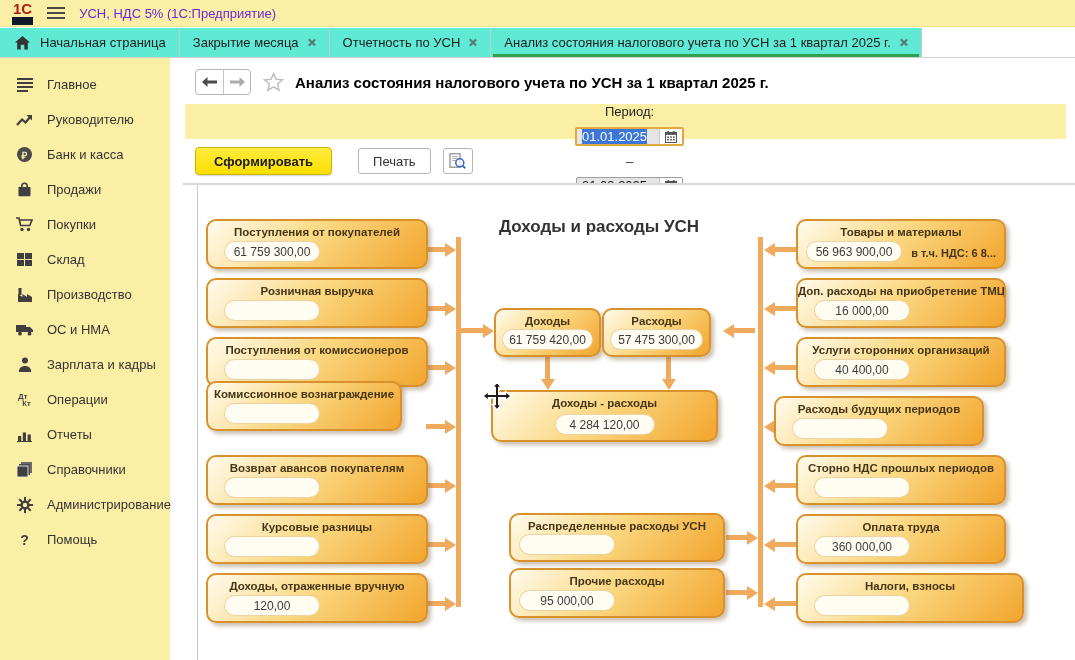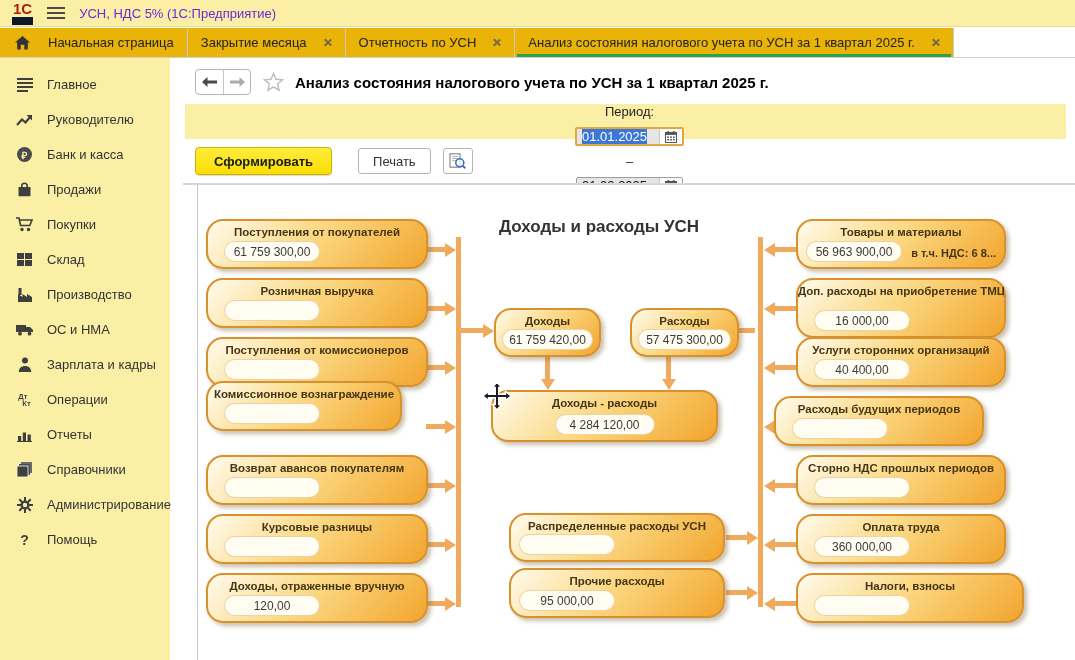--- a/index.html
+++ b/index.html
@@ -13,23 +13,23 @@
             display:flex; align-items:center; gap:14px; padding-left:12px; }
   .logo { color:#B01B12; font-weight:bold; font-size:15px; letter-spacing:0;
           border-bottom:8px solid #0f172a; line-height:15px; padding:0 1px 1px 1px; }
   .burger { display:flex; flex-direction:column; gap:3px; width:18px; cursor:pointer; }
   .burger i { height:2px; background:#4a4a4a; display:block; }
   .win-title { font-size:13px; color:#6d28d9; }
 
   
   .tabbar { position:absolute; left:0; top:28px; width:1075px; height:30px;
             background:#fff; border-bottom:1px solid #d0d0d0; display:flex; }
-  .tab { position:relative; display:flex; align-items:center; gap:16px;
+  .tab { position:relative; display:flex; align-items:center; gap:8px;
          padding:0 13px; font-size:13px; color:#222; border-right:1px solid #c9c9c9;
-         background:#eab308; white-space:nowrap; cursor:pointer; }
+         background:#5eead4; white-space:nowrap; cursor:pointer; }
   .tab.active::after { content:""; position:absolute; left:2px; right:2px; bottom:0;
                        height:3px; background:#2FA14B; }
   .xclose { width:9px; height:9px; position:relative; opacity:.75; }
   .xclose::before,.xclose::after { content:""; position:absolute; left:4px; top:0;
       width:1.6px; height:9px; background:#555; }
   .xclose::before { transform:rotate(45deg); } .xclose::after { transform:rotate(-45deg); }
 
   
   .sidebar { position:absolute; left:0; top:58px; width:170px; height:602px;
              background:#FBEFA6; padding-top:9px; }
@@ -80,21 +80,21 @@
   .prev-btn { width:30px; height:26px; background:#fff; border:1px solid #b5b5b5;
               border-radius:3px; display:flex; align-items:center; justify-content:center; cursor:pointer; }
 
   .sep-h { position:absolute; left:183px; top:183px; right:0; height:2px; background:#d9d9d9; }
 
   
   .report { position:absolute; left:197px; top:185px; width:878px; height:475px;
             border-left:1px solid #c8c8c8; background:#fff; overflow:hidden; }
   .dg-title { position:absolute; left:301px; top:32px; font-size:17px; font-weight:bold; color:#333; }
 
-  .bx { position:absolute; border:2px solid #D8912C; border-radius:17px;
+  .bx { position:absolute; border:2px solid #D8912C; border-radius:10px;
         background:linear-gradient(135deg,#FFFBEE 0%,#FBD984 45%,#F2A52D 100%);
         box-shadow:3px 3px 4px rgba(120,100,60,.4); cursor:pointer; }
   .bx .lb { text-align:center; padding-top:5px; font-size:11.5px; font-weight:bold;
             color:#453516; white-space:nowrap; overflow:hidden; }
   .bx .pl { position:absolute; bottom:5px; height:21px; background:#FFFDF2;
             border:1px solid rgba(222,176,94,.55); border-radius:11px;
             font-size:12px; color:#3b3b3b; text-align:center; line-height:20px; }
   .plA { left:16px; width:96px; }                 
   .plB { left:8px;  width:96px; }                 
   .plC { left:6px;  right:6px; }                  
@@ -431,21 +431,21 @@
     </div>
     <div class="bx" style="left:8px;top:388px;width:222px;height:50px;">
       <div class="lb">Доходы, отраженные вручную</div>
       <div class="pl plA">120,00</div>
     </div>
 
     <div class="bx" style="left:296px;top:123px;width:107px;height:49px;">
       <div class="lb">Доходы</div>
       <div class="pl plC">61 759 420,00</div>
     </div>
-    <div class="bx" style="left:432px;top:123px;width:109px;height:49px;">
+    <div class="bx" style="left:404px;top:123px;width:109px;height:49px;">
       <div class="lb">Расходы</div>
       <div class="pl plC">57 475 300,00</div>
     </div>
     <div class="bx" style="left:293px;top:205px;width:227px;height:52px;">
       <div class="lb">Доходы - расходы</div>
       <div class="pl plD">4 284 120,00</div>
     </div>
     <span class="move-ic">
       <svg width="30" height="30" viewBox="0 0 30 30">
           <path d="M15 1 L19.5 6.5 H16.7 V13.3 H23.5 V10.5 L29 15 L23.5 19.5 V16.7 H16.7 V23.5 H19.5 L15 29 L10.5 23.5 H13.3 V16.7 H6.5 V19.5 L1 15 L6.5 10.5 V13.3 H13.3 V6.5 H10.5 Z" fill="#1c1c1c" stroke="#fff" stroke-width="1.4"></path>
@@ -459,21 +459,21 @@
     <div class="bx" style="left:311px;top:383px;width:216px;height:50px;">
       <div class="lb">Прочие расходы</div>
       <div class="pl plB">95 000,00</div>
     </div>
 
     <div class="bx" style="left:598px;top:34px;width:210px;height:50px;">
       <div class="lb">Товары и материалы</div>
       <div class="pl plB">56 963 900,00</div>
       <div class="note">в т.ч. НДС: 6 8...</div>
     </div>
-    <div class="bx" style="left:598px;top:93px;width:210px;height:60px;">
+    <div class="bx" style="left:598px;top:93px;width:210px;height:50px;">
       <div class="lb">Доп. расходы на приобретение ТМЦ</div>
       <div class="pl plA">16 000,00</div>
     </div>
     <div class="bx" style="left:598px;top:152px;width:210px;height:50px;">
       <div class="lb">Услуги сторонних организаций</div>
       <div class="pl plA">40 400,00</div>
     </div>
     <div class="bx" style="left:576px;top:211px;width:210px;height:50px;">
       <div class="lb">Расходы будущих периодов</div>
       <div class="pl plA"></div>

